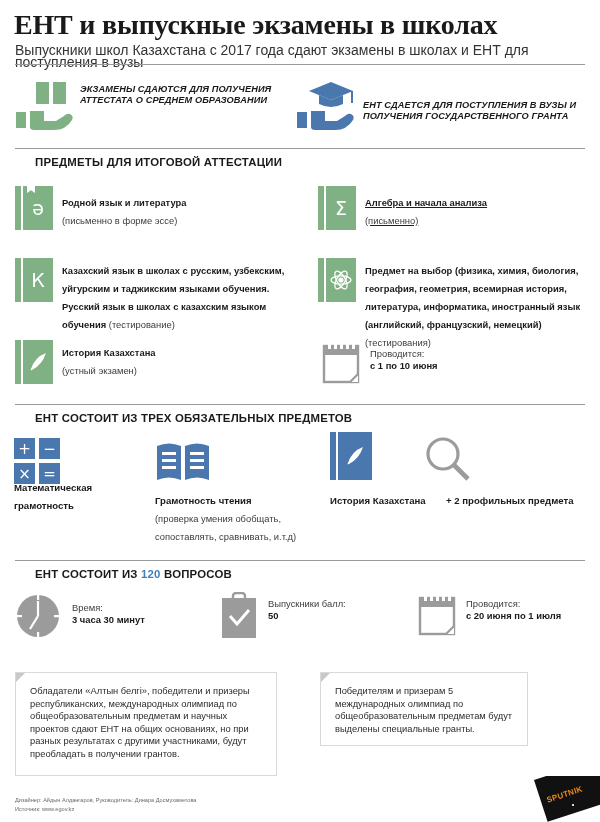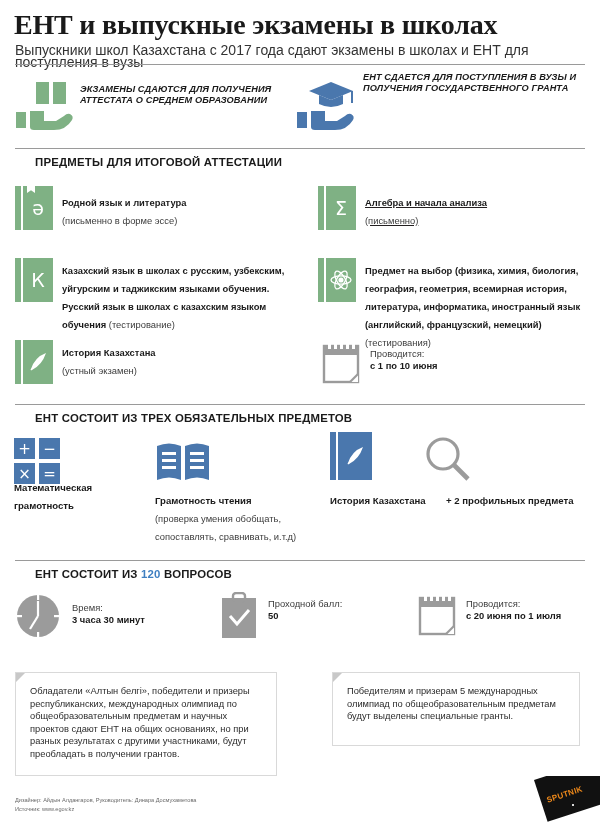--- a/index.html
+++ b/index.html
@@ -141,21 +141,21 @@
     <div class="hand-wrap" style="left:295px;top:80px;">
       <svg width="62" height="54" viewBox="0 0 62 54">
         <path d="M36 2 L58 11 L36 20 L14 11 Z" fill="#4a77ad"></path>
         <path d="M24 15 L24 24 Q36 30 48 24 L48 15 L36 20 Z" fill="#4a77ad"></path>
         <path d="M24 15 L24 24 Q36 30 48 24 L48 15 L36 20 Z" fill="#ffffff" opacity="0"></path>
         <rect x="56" y="11" width="2" height="12" fill="#4a77ad"></rect>
         <rect x="2" y="32" width="10" height="16" fill="#4a77ad"></rect>
         <path d="M16 31 L16 47 Q16 50 20 50 L40 50 Q52 50 58 40 Q60 36 56 34 Q53 33 50 36 L42 41 L30 41 L30 31 Z" fill="#4a77ad"></path>
       </svg>
     </div>
-    <div class="ctxt" style="left:363px;top:72px;width:222px;">ЕНТ СДАЕТСЯ ДЛЯ ПОСТУПЛЕНИЯ В ВУЗЫ И ПОЛУЧЕНИЯ ГОСУДАРСТВЕННОГО ГРАНТА</div>
+    <div class="ctxt" style="left:363px;top:100px;width:222px;">ЕНТ СДАЕТСЯ ДЛЯ ПОСТУПЛЕНИЯ В ВУЗЫ И ПОЛУЧЕНИЯ ГОСУДАРСТВЕННОГО ГРАНТА</div>
   </div>
 
   <div class="rule" style="top:148px;"></div>
   <div class="sect-h" style="left:15px;top:156px;">ПРЕДМЕТЫ ДЛЯ ИТОГОВОЙ АТТЕСТАЦИИ</div>
 
   <div class="bookicon g-green" style="left:15px;top:186px;">
     <div class="spine"></div>
       <div class="cover"></div>
       <div class="bm"></div>
     <div class="glyph">ә</div>
@@ -309,21 +309,21 @@
   </div>
 
   <div class="gico" style="left:218px;top:592px;">
     <svg width="42" height="48" viewBox="0 0 42 48">
       <rect x="4" y="6" width="34" height="40" fill="#9b9b9b"></rect>
       <rect x="15" y="1" width="12" height="8" rx="3" fill="none" stroke="#9b9b9b" stroke-width="2.4"></rect>
       <path d="M12 24 L19 32 L31 18" fill="none" stroke="#ffffff" stroke-width="3"></path>
     </svg>
   </div>
   <div class="lbl" style="left:268px;top:598px;width:140px;">
-    <span>Проходной балл:</span>
+    <span>Выпускники балл:</span>
     <span class="b">50</span>
   </div>
 
   <div class="gico" style="left:418px;top:594px;">
     <svg width="38" height="42" viewBox="0 0 38 42">
       <rect x="2" y="4" width="34" height="36" fill="none" stroke="#9b9b9b" stroke-width="2.4"></rect>
       <rect x="2" y="4" width="34" height="9" fill="#9b9b9b"></rect>
       <rect x="6" y="1" width="3" height="6" fill="#ffffff"></rect>
       <rect x="12" y="1" width="3" height="6" fill="#ffffff"></rect>
       <rect x="18" y="1" width="3" height="6" fill="#ffffff"></rect>
@@ -332,21 +332,21 @@
       <path d="M28 40 L36 40 L36 32 Z" fill="#ffffff"></path>
       <path d="M28 40 L36 32" stroke="#9b9b9b" stroke-width="2.2"></path>
     </svg>
   </div>
   <div class="lbl" style="left:466px;top:598px;width:140px;">
     <span>Проводится:</span>
     <span class="b">с 20 июня по 1 июля</span>
   </div>
 
   <div class="note" style="left:15px;top:672px;width:262px;height:104px;">Обладатели «Алтын белгi», победители и призеры республиканских, международных олимпиад по общеобразовательным предметам и научных проектов сдают ЕНТ на общих основаниях, но при разных результатах с другими участниками, будут преобладать в получении грантов.</div>
-  <div class="note" style="left:332px;top:672px;width:248px;height:74px;">Победителям и призерам 5 международных олимпиад по общеобразовательным предметам будут выделены специальные гранты.</div>
+  <div class="note" style="left:320px;top:672px;width:208px;height:74px;">Победителям и призерам 5 международных олимпиад по общеобразовательным предметам будут выделены специальные гранты.</div>
 
   <div class="foot" style="top:796px;">Дизайнер: Айдын Алдангаров, Руководитель: Динара Досмухаметова</div>
   <div class="foot" style="top:805px;">Источник: www.egov.kz</div>
 
   <div class="sputnik">
     <div class="shape"></div>
     <div class="wm">SPUTNIK</div>
     <div class="dot" style="left:44px;top:28px;"></div>
     <div class="dot" style="left:58px;top:36px;"></div>
   </div>

